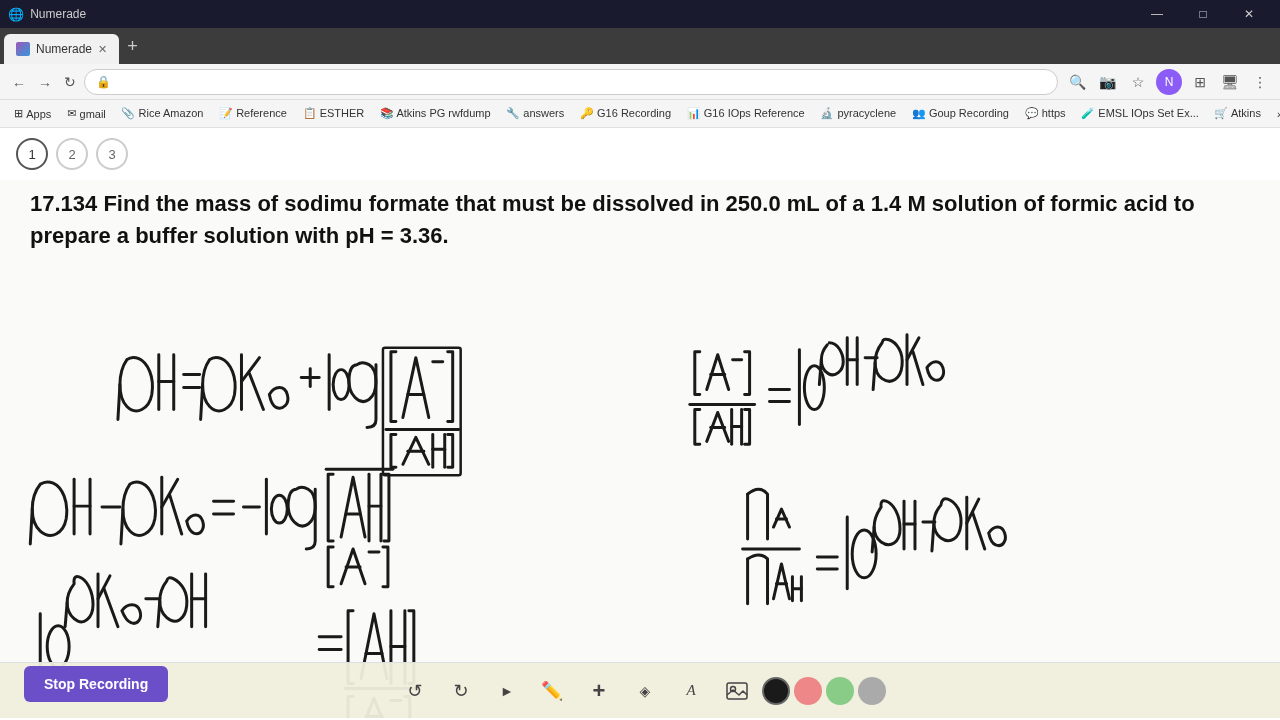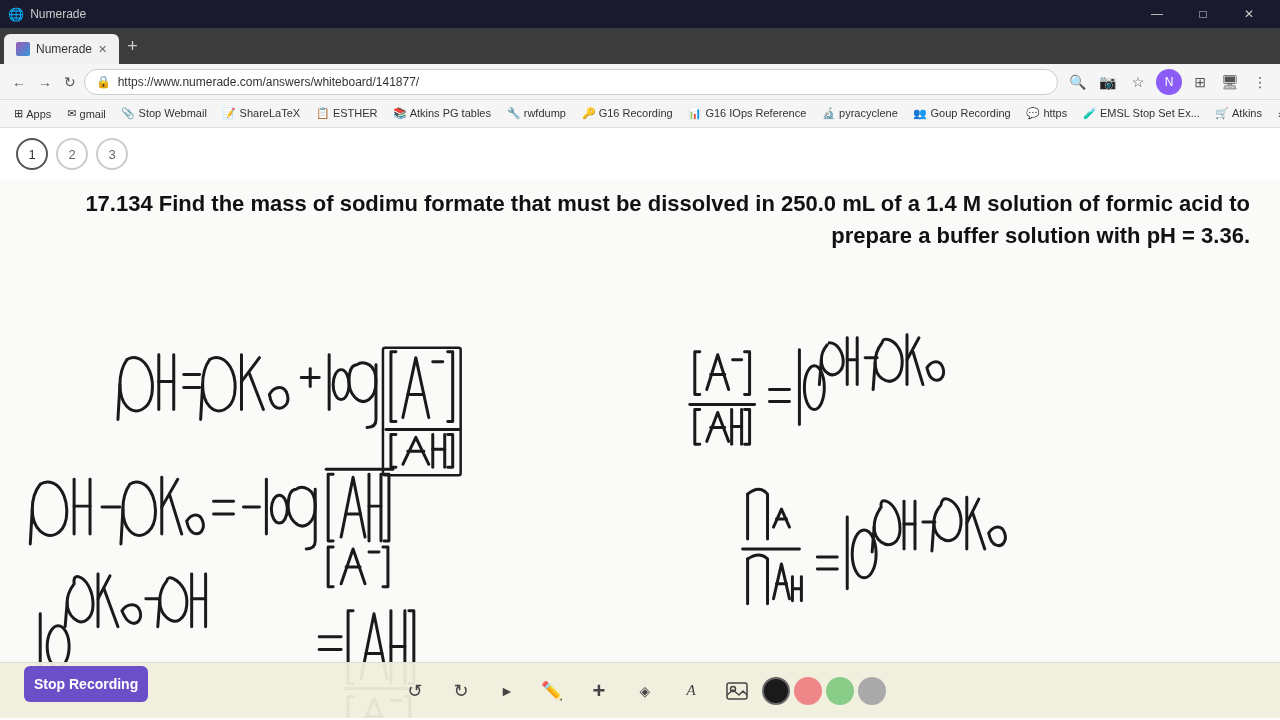--- a/index.html
+++ b/index.html
@@ -25,37 +25,37 @@
 
     
     .page-nav { display: flex; gap: 8px; padding: 10px 16px; }
     .page-circle { width: 32px; height: 32px; border-radius: 50%; border: 2px solid #ccc; display: flex; align-items: center; justify-content: center; font-size: 13px; color: #666; cursor: pointer; }
     .page-circle.active { border-color: #555; color: #333; }
 
     
     .whiteboard { width: 100%; height: calc(100% - 52px); background: #fafaf8; position: relative; }
 
     
-    .question-text { padding: 8px 30px 4px 30px; font-size: 22px; font-weight: bold; line-height: 1.45; color: #111; text-align: right; }
+    .question-text { padding: 8px 30px 4px 30px; font-size: 22px; font-weight: bold; line-height: 1.45; color: #111; }
 
     
     .handwriting-area { position: absolute; top: 90px; left: 0; width: 100%; height: 100%; }
 
     
     .bottom-toolbar { position: absolute; bottom: 0; left: 0; right: 0; height: 56px; background: rgba(240, 238, 220, 0.95); border-top: 1px solid #ddd; display: flex; align-items: center; justify-content: center; gap: 4px; }
     .toolbar-btn { width: 42px; height: 42px; border-radius: 6px; border: none; background: none; cursor: pointer; display: flex; align-items: center; justify-content: center; font-size: 18px; color: #444; }
     .color-circle { width: 28px; height: 28px; border-radius: 50%; cursor: pointer; border: 2px solid transparent; }
     .color-circle.active { border-color: #666; }
     .color-black { background: #1a1a1a; }
     .color-pink { background: #e88; }
     .color-green { background: #8c8; }
     .color-gray { background: #aaa; }
 
     
-    .stop-recording-btn { position: absolute; bottom: 16px; left: 24px; background: #6b4fc8; color: #fff; border: none; border-radius: 6px; padding: 10px 10px; font-size: 14px; font-weight: bold; cursor: pointer; z-index: 10; }
+    .stop-recording-btn { position: absolute; bottom: 16px; left: 24px; background: #6b4fc8; color: #fff; border: none; border-radius: 6px; padding: 10px 20px; font-size: 14px; font-weight: bold; cursor: pointer; z-index: 10; }
 
     
     .win-title-bar { display: flex; align-items: center; height: 28px; background: #1a1a2e; padding: 0 8px; }
     .win-title { color: #ccc; font-size: 12px; margin-right: auto; margin-left: 6px; }
     .win-controls { display: flex; gap: 0; }
     .wc-btn { width: 46px; height: 28px; background: none; border: none; color: #ccc; font-size: 12px; cursor: pointer; display: flex; align-items: center; justify-content: center; }
   </style>
 </head>
 <body>
 
@@ -77,47 +77,46 @@
   </div>
   <span class="tab-new">+</span>
 </div>
 
 <div class="nav-bar">
   <button class="nav-btn">←</button>
   <button class="nav-btn">→</button>
   <button class="nav-btn">↻</button>
   <div class="address-bar">
     <span class="lock-icon">🔒</span>
-    <span>https://www.numerade.com/answers/whiteboard/141877/</span>
   </div>
   <div class="nav-icons">
     <button class="nav-icon">🔍</button>
     <button class="nav-icon">📷</button>
     <button class="nav-icon">☆</button>
     <button class="nav-icon" style="background:#8b5cf6;border-radius:50%;width:26px;height:26px;font-size:12px;color:#fff;">N</button>
     <button class="nav-icon">⊞</button>
     <button class="nav-icon">🖥</button>
     <button class="nav-icon">⋮</button>
   </div>
 </div>
 
 <div class="bookmarks-bar">
   <span class="bookmark-item"><span>⊞</span> Apps</span>
   <span class="bookmark-item"><span>✉</span> gmail</span>
-  <span class="bookmark-item">📎 Stop Webmail</span>
-  <span class="bookmark-item">📝 ShareLaTeX</span>
+  <span class="bookmark-item">📎 Rice Amazon</span>
+  <span class="bookmark-item">📝 Reference</span>
   <span class="bookmark-item">📋 ESTHER</span>
-  <span class="bookmark-item">📚 Atkins PG tables</span>
-  <span class="bookmark-item">🔧 rwfdump</span>
+  <span class="bookmark-item">📚 Atkins PG rwfdump</span>
+  <span class="bookmark-item">🔧 answers</span>
   <span class="bookmark-item">🔑 G16 Recording</span>
   <span class="bookmark-item">📊 G16 IOps Reference</span>
   <span class="bookmark-item">🔬 pyracyclene</span>
   <span class="bookmark-item">👥 Goup Recording</span>
   <span class="bookmark-item">💬 https</span>
-  <span class="bookmark-item">🧪 EMSL Stop Set Ex...</span>
+  <span class="bookmark-item">🧪 EMSL IOps Set Ex...</span>
   <span class="bookmark-item">🛒 Atkins</span>
   <span class="bookmark-item">»</span>
 </div>
 
 <div class="main-content">
 
   <div class="page-nav">
     <div class="page-circle active">1</div>
     <div class="page-circle">2</div>
     <div class="page-circle">3</div>

